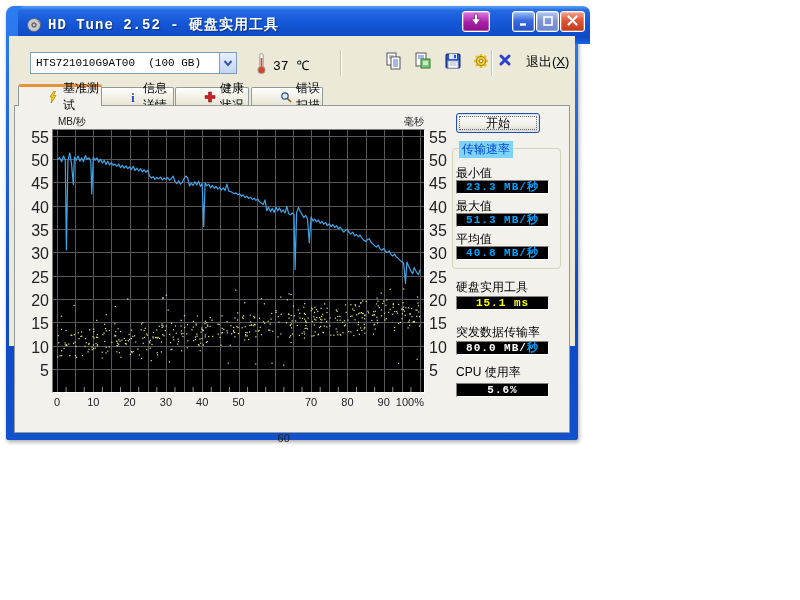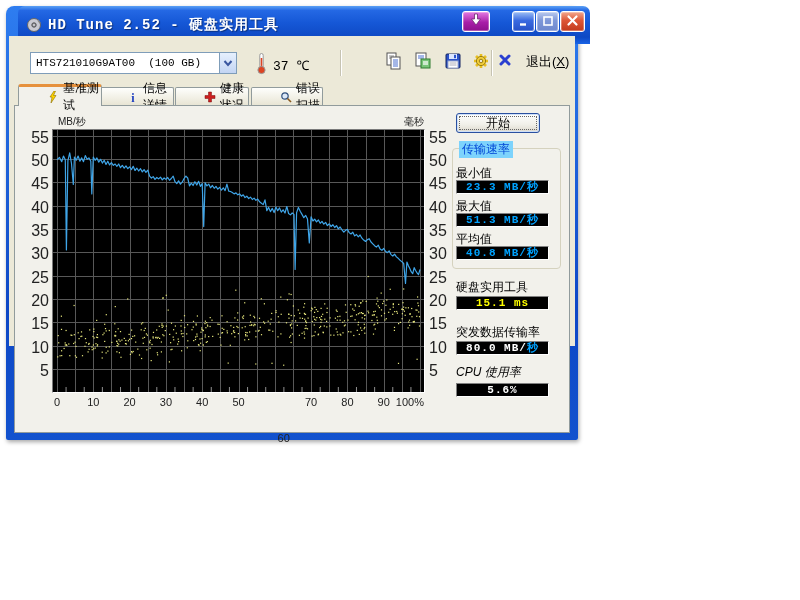--- a/index.html
+++ b/index.html
@@ -842,21 +842,21 @@
           <div class="stat-label" style="top: 59px;">最小值</div>
           <div class="stat-box" style="top: 74px;"><span style="color: rgb(0, 162, 255);">23.3 MB/秒</span></div>
           <div class="stat-label" style="top: 92px;">最大值</div>
           <div class="stat-box" style="top: 107px;"><span style="color: rgb(0, 162, 255);">51.3 MB/秒</span></div>
           <div class="stat-label" style="top: 125px;">平均值</div>
           <div class="stat-box" style="top: 140px;"><span style="color: rgb(0, 162, 255);">40.8 MB/秒</span></div>
           <div class="stat-label" style="top: 173px;">硬盘实用工具</div>
           <div class="stat-box" style="top: 190px;"><span style="color: rgb(255, 255, 0);">15.1 ms</span></div>
           <div class="stat-label" style="top: 218px;">突发数据传输率</div>
           <div class="stat-box" style="top: 235px;"><span style="color: rgb(255, 255, 255);">80.0 MB/</span><span style="color: rgb(0, 162, 255);">秒</span></div>
-          <div class="stat-label" style="top: 258px; font-style: italic;">CPU 使用率</div>
+          <div class="stat-label" style="top: 258px;">CPU 使用率</div>
           <div class="stat-box" style="top: 277px;"><span style="color: rgb(255, 255, 255);">5.6%</span></div>
         </div>
     <div class="ytick" style="left: 10px; top: 23px; width: 24px; text-align: right;">55</div>
         <div class="ytick" style="left: 414px; top: 23px; width: 24px; text-align: left;">55</div>
         <div class="ytick" style="left: 10px; top: 46px; width: 24px; text-align: right;">50</div>
         <div class="ytick" style="left: 414px; top: 46px; width: 24px; text-align: left;">50</div>
         <div class="ytick" style="left: 10px; top: 69px; width: 24px; text-align: right;">45</div>
         <div class="ytick" style="left: 414px; top: 69px; width: 24px; text-align: left;">45</div>
         <div class="ytick" style="left: 10px; top: 93px; width: 24px; text-align: right;">40</div>
         <div class="ytick" style="left: 414px; top: 93px; width: 24px; text-align: left;">40</div>

